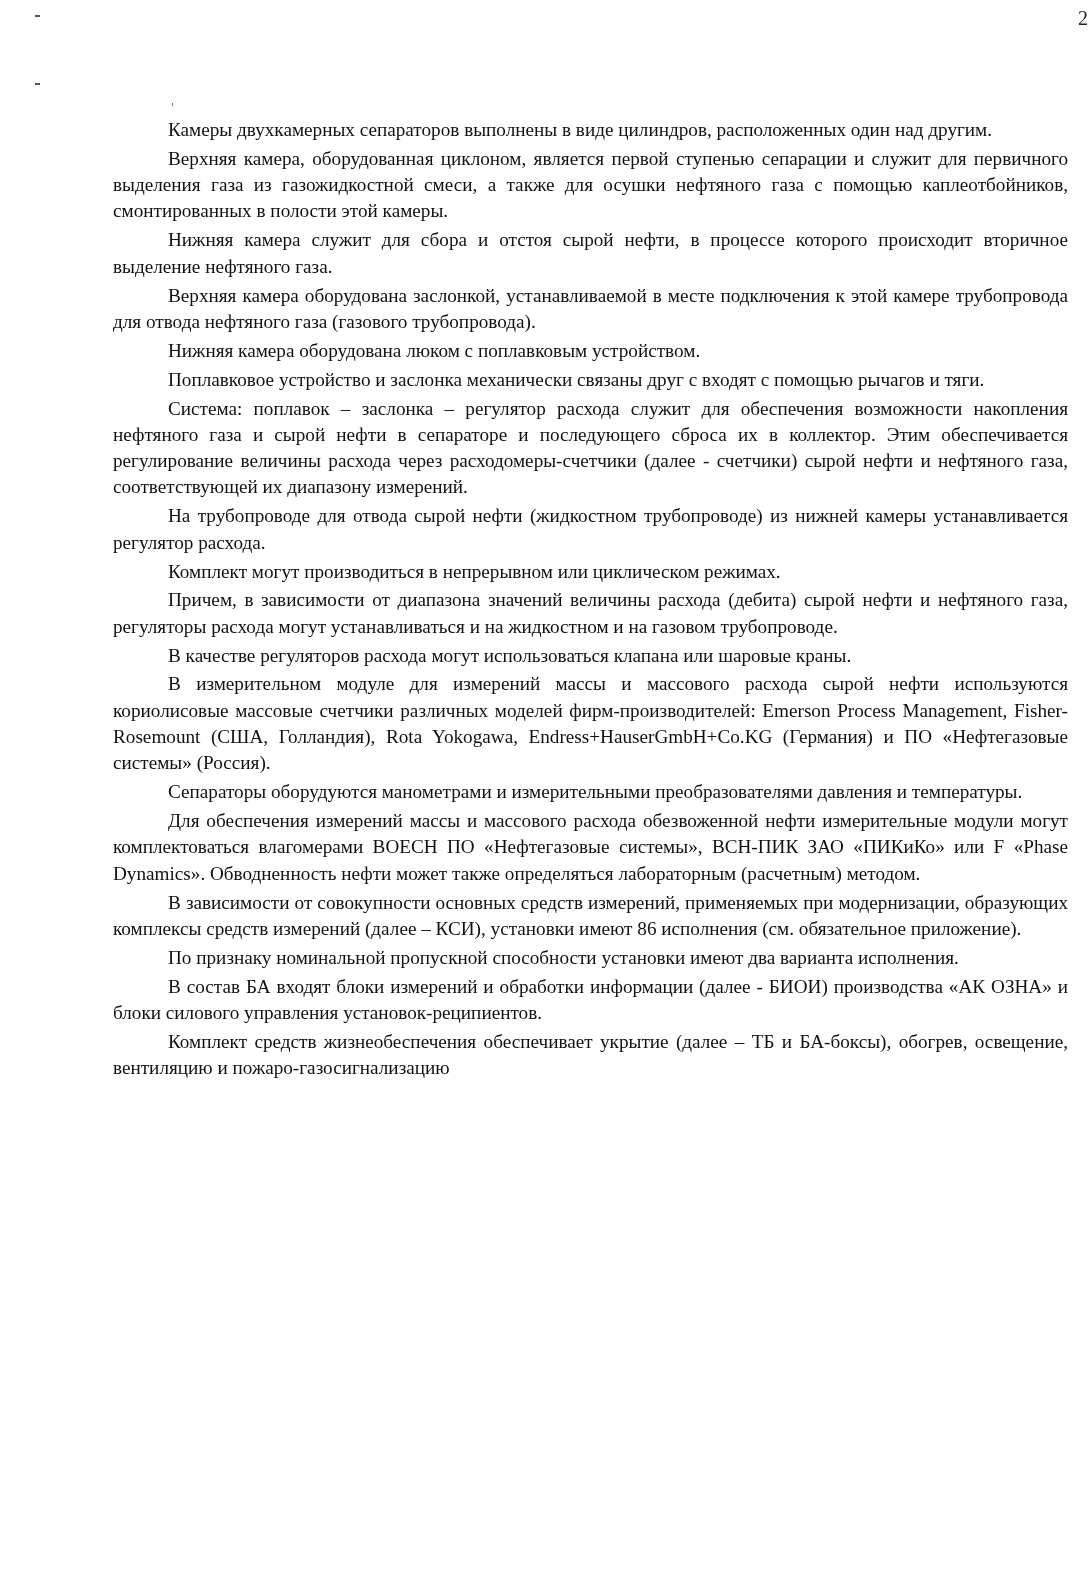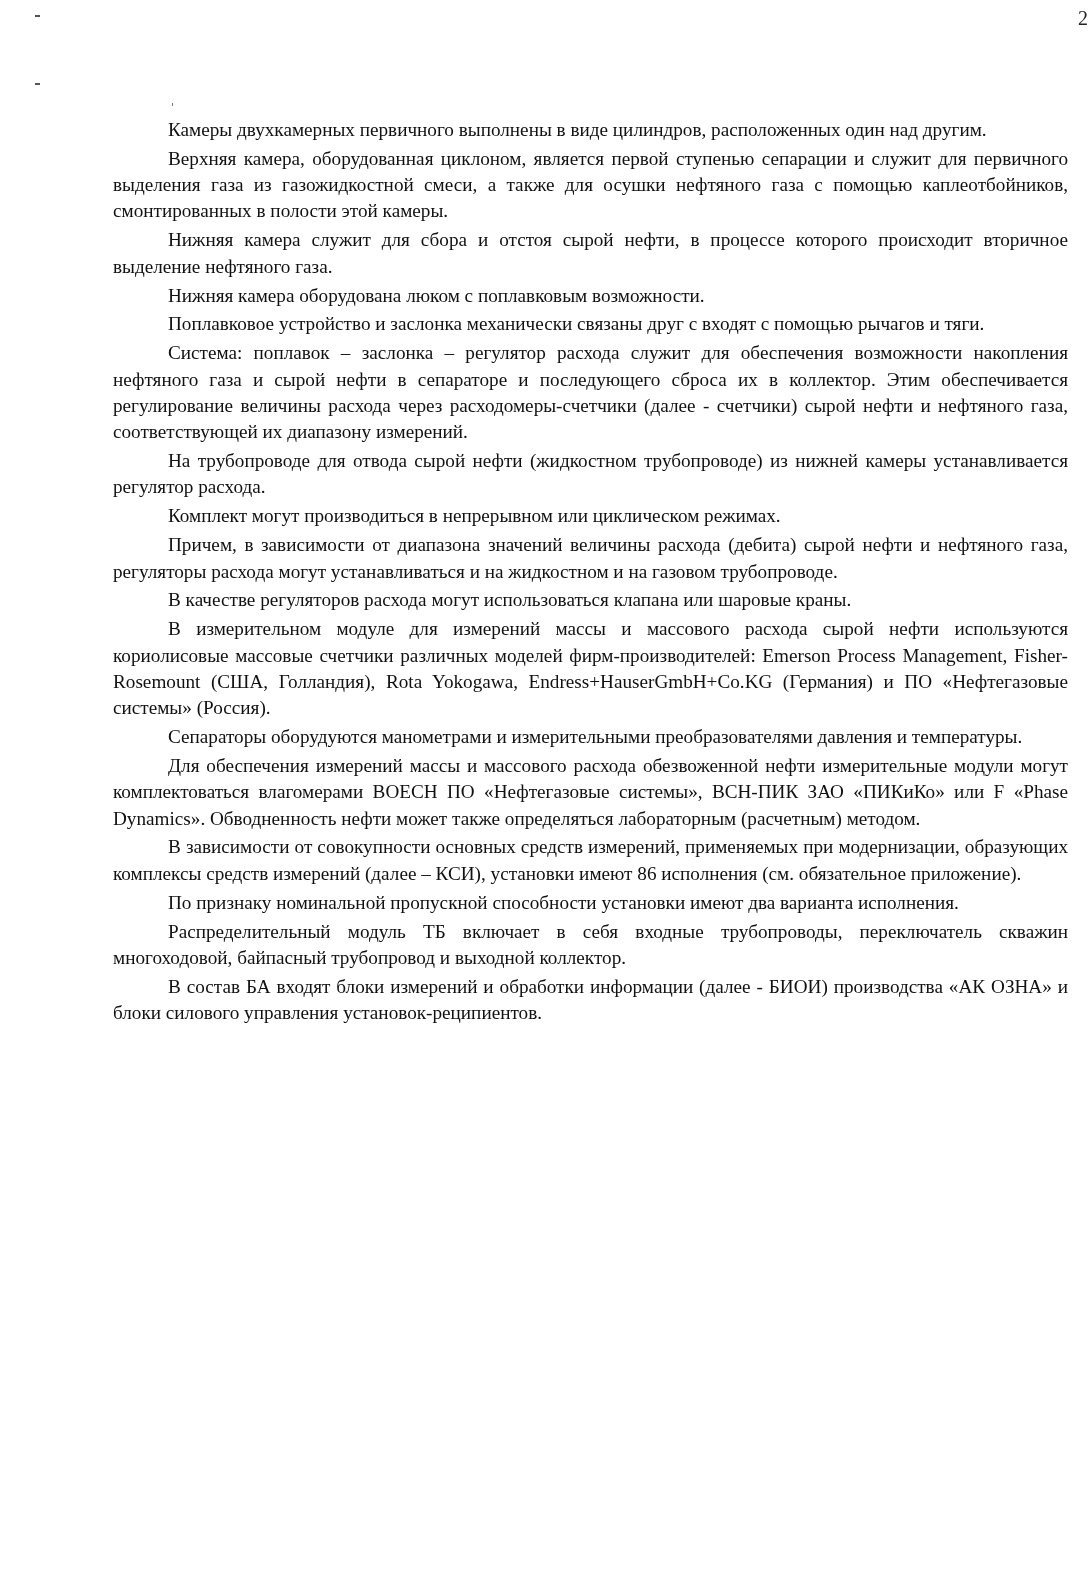--- a/index.html
+++ b/index.html
@@ -29,31 +29,32 @@
 <body>
 
 <div class="page">
   <span class="scan-mark" style="left:35px;top:15px;"></span>
   <span class="scan-mark" style="left:35px;top:83px;"></span>
   <span class="scan-dot" style="left:172px;top:103px;"></span>
 
   <div class="page-number">2</div>
 
   <div class="content">
-    <p class="para">Камеры двухкамерных первичного выполнены в виде цилиндров, расположенных один над другим.</p>
+    <p class="para">Камеры двухкамерных сепараторов выполнены в виде цилиндров, расположенных один над другим.</p>
     <p class="para">Верхняя камера, оборудованная циклоном, является первой ступенью сепарации и служит для первичного выделения газа из газожидкостной смеси, а также для осушки нефтяного газа с помощью каплеотбойников, смонтированных  в полости этой камеры.</p>
     <p class="para">Нижняя камера служит для сбора и отстоя сырой нефти,  в процессе которого происходит вторичное выделение нефтяного газа.</p>
-    <p class="para">Нижняя камера оборудована люком с поплавковым возможности.</p>
+    <p class="para">Верхняя камера оборудована заслонкой, устанавливаемой в месте подключения к этой камере трубопровода для отвода нефтяного газа (газового трубопровода).</p>
+    <p class="para">Нижняя камера оборудована люком с поплавковым устройством.</p>
     <p class="para">Поплавковое устройство и заслонка механически связаны друг с входят с помощью рычагов и тяги.</p>
     <p class="para">Система: поплавок – заслонка – регулятор расхода служит для обеспечения возможности накопления нефтяного газа и сырой нефти в сепараторе и последующего сброса их в коллектор. Этим обеспечивается регулирование величины расхода через расходомеры-счетчики (далее - счетчики) сырой нефти и нефтяного газа, соответствующей их диапазону измерений.</p>
     <p class="para">На трубопроводе для отвода сырой нефти (жидкостном трубопроводе) из нижней камеры устанавливается регулятор расхода.</p>
     <p class="para">Комплект могут производиться в непрерывном или циклическом режимах.</p>
     <p class="para">Причем, в зависимости от диапазона значений величины расхода (дебита) сырой нефти и нефтяного газа, регуляторы расхода могут устанавливаться и на жидкостном и на газовом тру­бопроводе.</p>
     <p class="para">В качестве регуляторов расхода могут использоваться клапана или шаровые краны.</p>
     <p class="para">В измерительном модуле для измерений массы и массового расхода сырой нефти используются кориолисовые  массовые счетчики различных моделей фирм-производителей: Emerson Process Management,  Fisher-Rosemount (США, Голландия),  Rota Yokogawa, Endress+HauserGmbH+Co.KG (Германия) и ПО «Нефтегазовые системы» (Россия).</p>
     <p class="para">Сепараторы оборудуются манометрами и измерительными преобразователями давления и температуры.</p>
     <p class="para">Для обеспечения измерений массы и массового расхода обезвоженной нефти измеритель­ные модули  могут комплектоваться влагомерами ВОЕСН ПО «Нефтегазовые системы», ВСН-ПИК ЗАО «ПИКиКо» или F «Phase Dynamics». Обводненность нефти может также определять­ся лабораторным (расчетным) методом.</p>
     <p class="para">В зависимости от совокупности основных средств измерений, применяемых при модерни­зации, образующих комплексы средств измерений (далее – КСИ),  установки имеют 86 испол­нения (см. обязательное приложение).</p>
     <p class="para">По признаку номинальной пропускной способности установки имеют два варианта испол­нения.</p>
-    <p class="para">Распределительный модуль ТБ включает в себя входные трубопроводы, переключатель скважин многоходовой, байпасный трубопровод и выходной коллектор.</p>
     <p class="para">В состав БА входят блоки измерений и обработки информации (далее - БИОИ) производ­ства «АК ОЗНА» и блоки силового управления  установок-реципиентов.</p>
+    <p class="para">Комплект средств жизнеобеспечения обеспечивает укрытие (далее – ТБ и БА-боксы), обогрев, освещение, вентиляцию и пожаро-газосигнализацию</p>
   </div>
 </div>
 
 </body></html>

